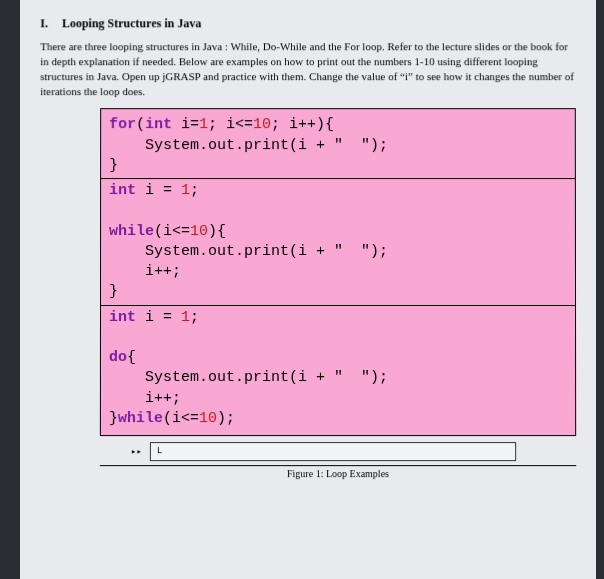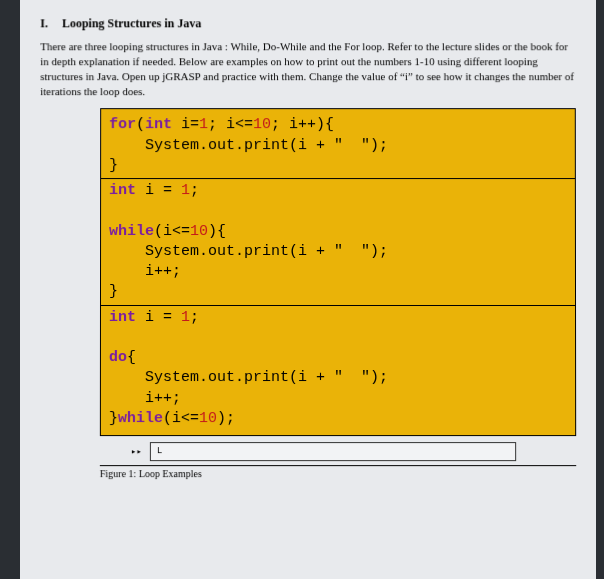--- a/index.html
+++ b/index.html
@@ -26,21 +26,21 @@
       font-size: 12px;
       margin-bottom: 8px;
     }
     .intro {
       font-size: 11px;
       line-height: 1.35;
       margin-bottom: 10px;
     }
     .code-box {
       border: 1px solid #000;
-      background: #eab308;
+      background: #f9a8d4;
       margin: 0 0 0 60px;
       padding: 6px 8px;
       font-family: "Courier New", monospace;
       font-size: 15px;
       line-height: 1.35;
       white-space: pre;
     }
     .kw { color: #7a1ea1; font-weight: bold; }
     .num { color: #c41a1a; }
     .type { color: #7a1ea1; font-weight: bold; }
@@ -62,20 +62,21 @@
       position: relative;
     }
     .output-box .arrowmark {
       position: absolute;
       left: -20px;
       bottom: 2px;
       font-size: 9px;
       color: #000;
     }
     .caption {
+      text-align: center;
       font-size: 10px;
       margin: 4px 0 0 60px;
       border-top: 1px solid #000;
       padding-top: 2px;
     }
     .exec { color: #333; }
   </style>
 </head>
 <body>
 

